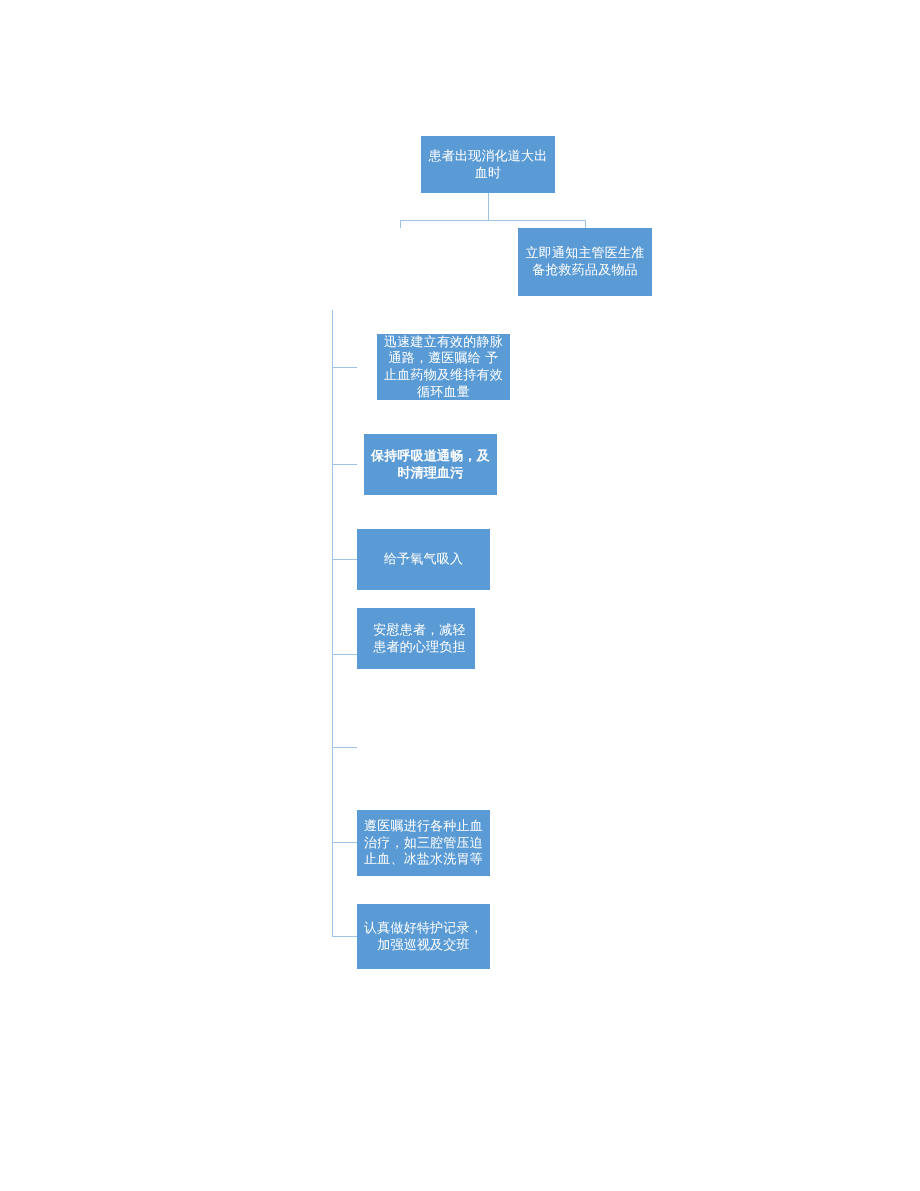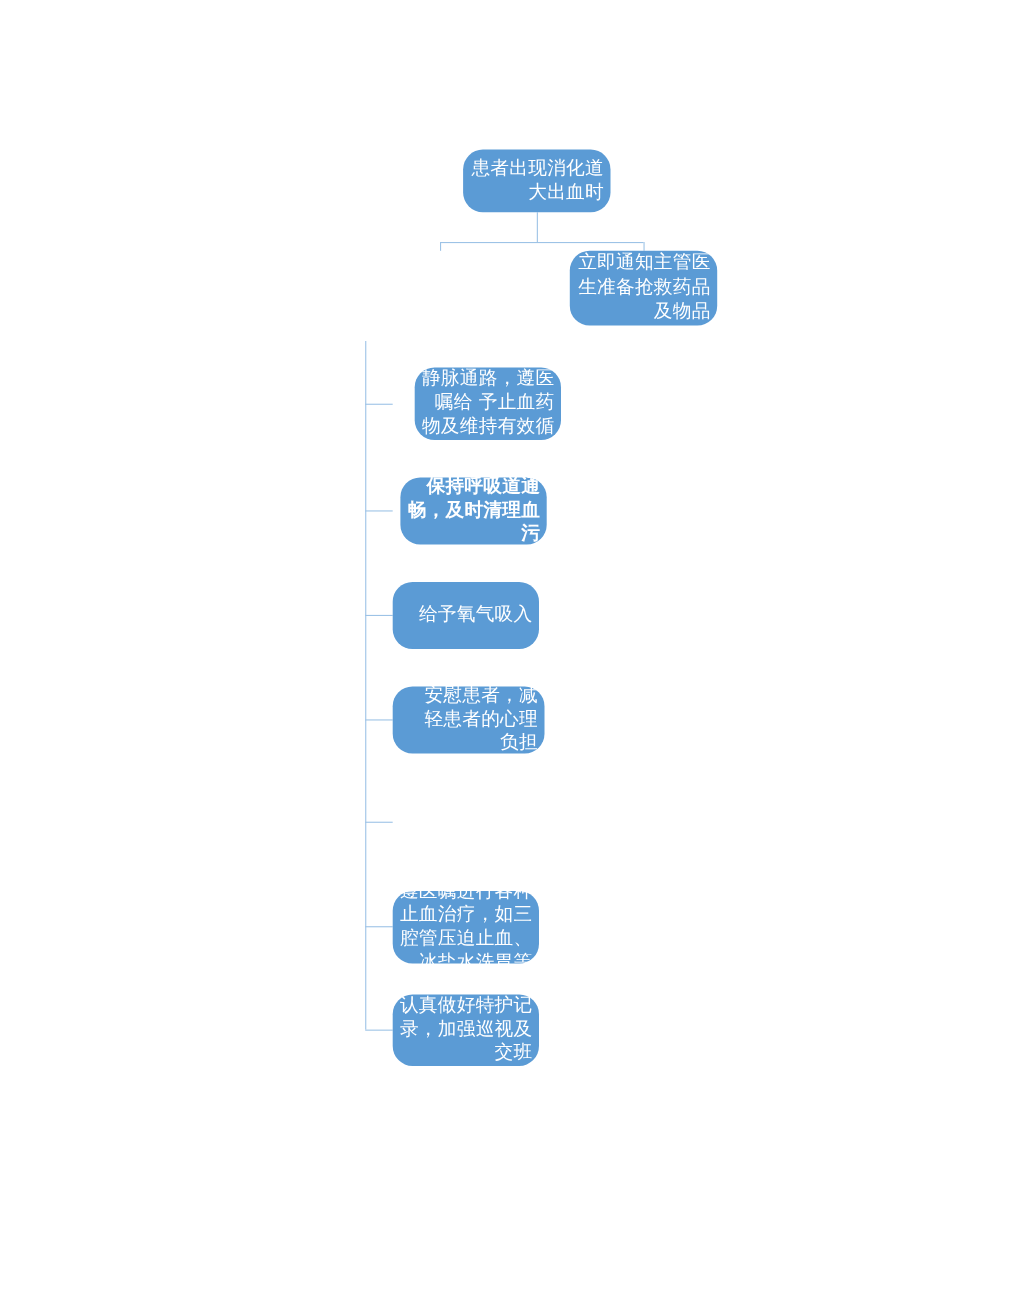--- a/index.html
+++ b/index.html
@@ -19,27 +19,26 @@
     overflow: hidden;
   }
   .node {
     position: absolute;
     box-sizing: border-box;
     background: #5B9BD5;
     color: #ffffff;
     display: flex;
     align-items: center;
     justify-content: center;
-    text-align: right;
+    text-align: center;
     line-height: 1.28;
-    font-size: 17px;
+    font-size: 13px;
     letter-spacing: 0.2px;
     padding: 2px 6px;
     word-break: break-all;
-    border-radius: 18px;
   }
   .node .txt {
     display: block;
     width: 100%;
   }
   .conn {
     position: absolute;
     background: #9DC3E6;
   }
   .conn.v { width: 1px; }
@@ -82,21 +81,21 @@
   </div>
 
   <div class="node" style="left:364px; top:434px; width:133px; height:61px;font-weight:bold;">
     <span class="txt">保持呼吸道通畅，及时清理血污</span>
   </div>
 
   <div class="node" style="left:357px; top:529px; width:133px; height:61px;">
     <span class="txt">给予氧气吸入</span>
   </div>
 
-  <div class="node" style="left:357px; top:624px; width:138px; height:61px;padding-left:13px;">
+  <div class="node" style="left:357px; top:608px; width:118px; height:61px;padding-left:13px;">
     <span class="txt">安慰患者，减轻患者的心理负担</span>
   </div>
 
 
   <div class="node" style="left:357px; top:810px; width:133px; height:66px;">
     <span class="txt">遵医嘱进行各种止血治疗，如三腔管压迫止血、冰盐水洗胃等</span>
   </div>
 
   <div class="node" style="left:357px; top:904px; width:133px; height:65px;">
     <span class="txt">认真做好特护记录，加强巡视及交班</span>

